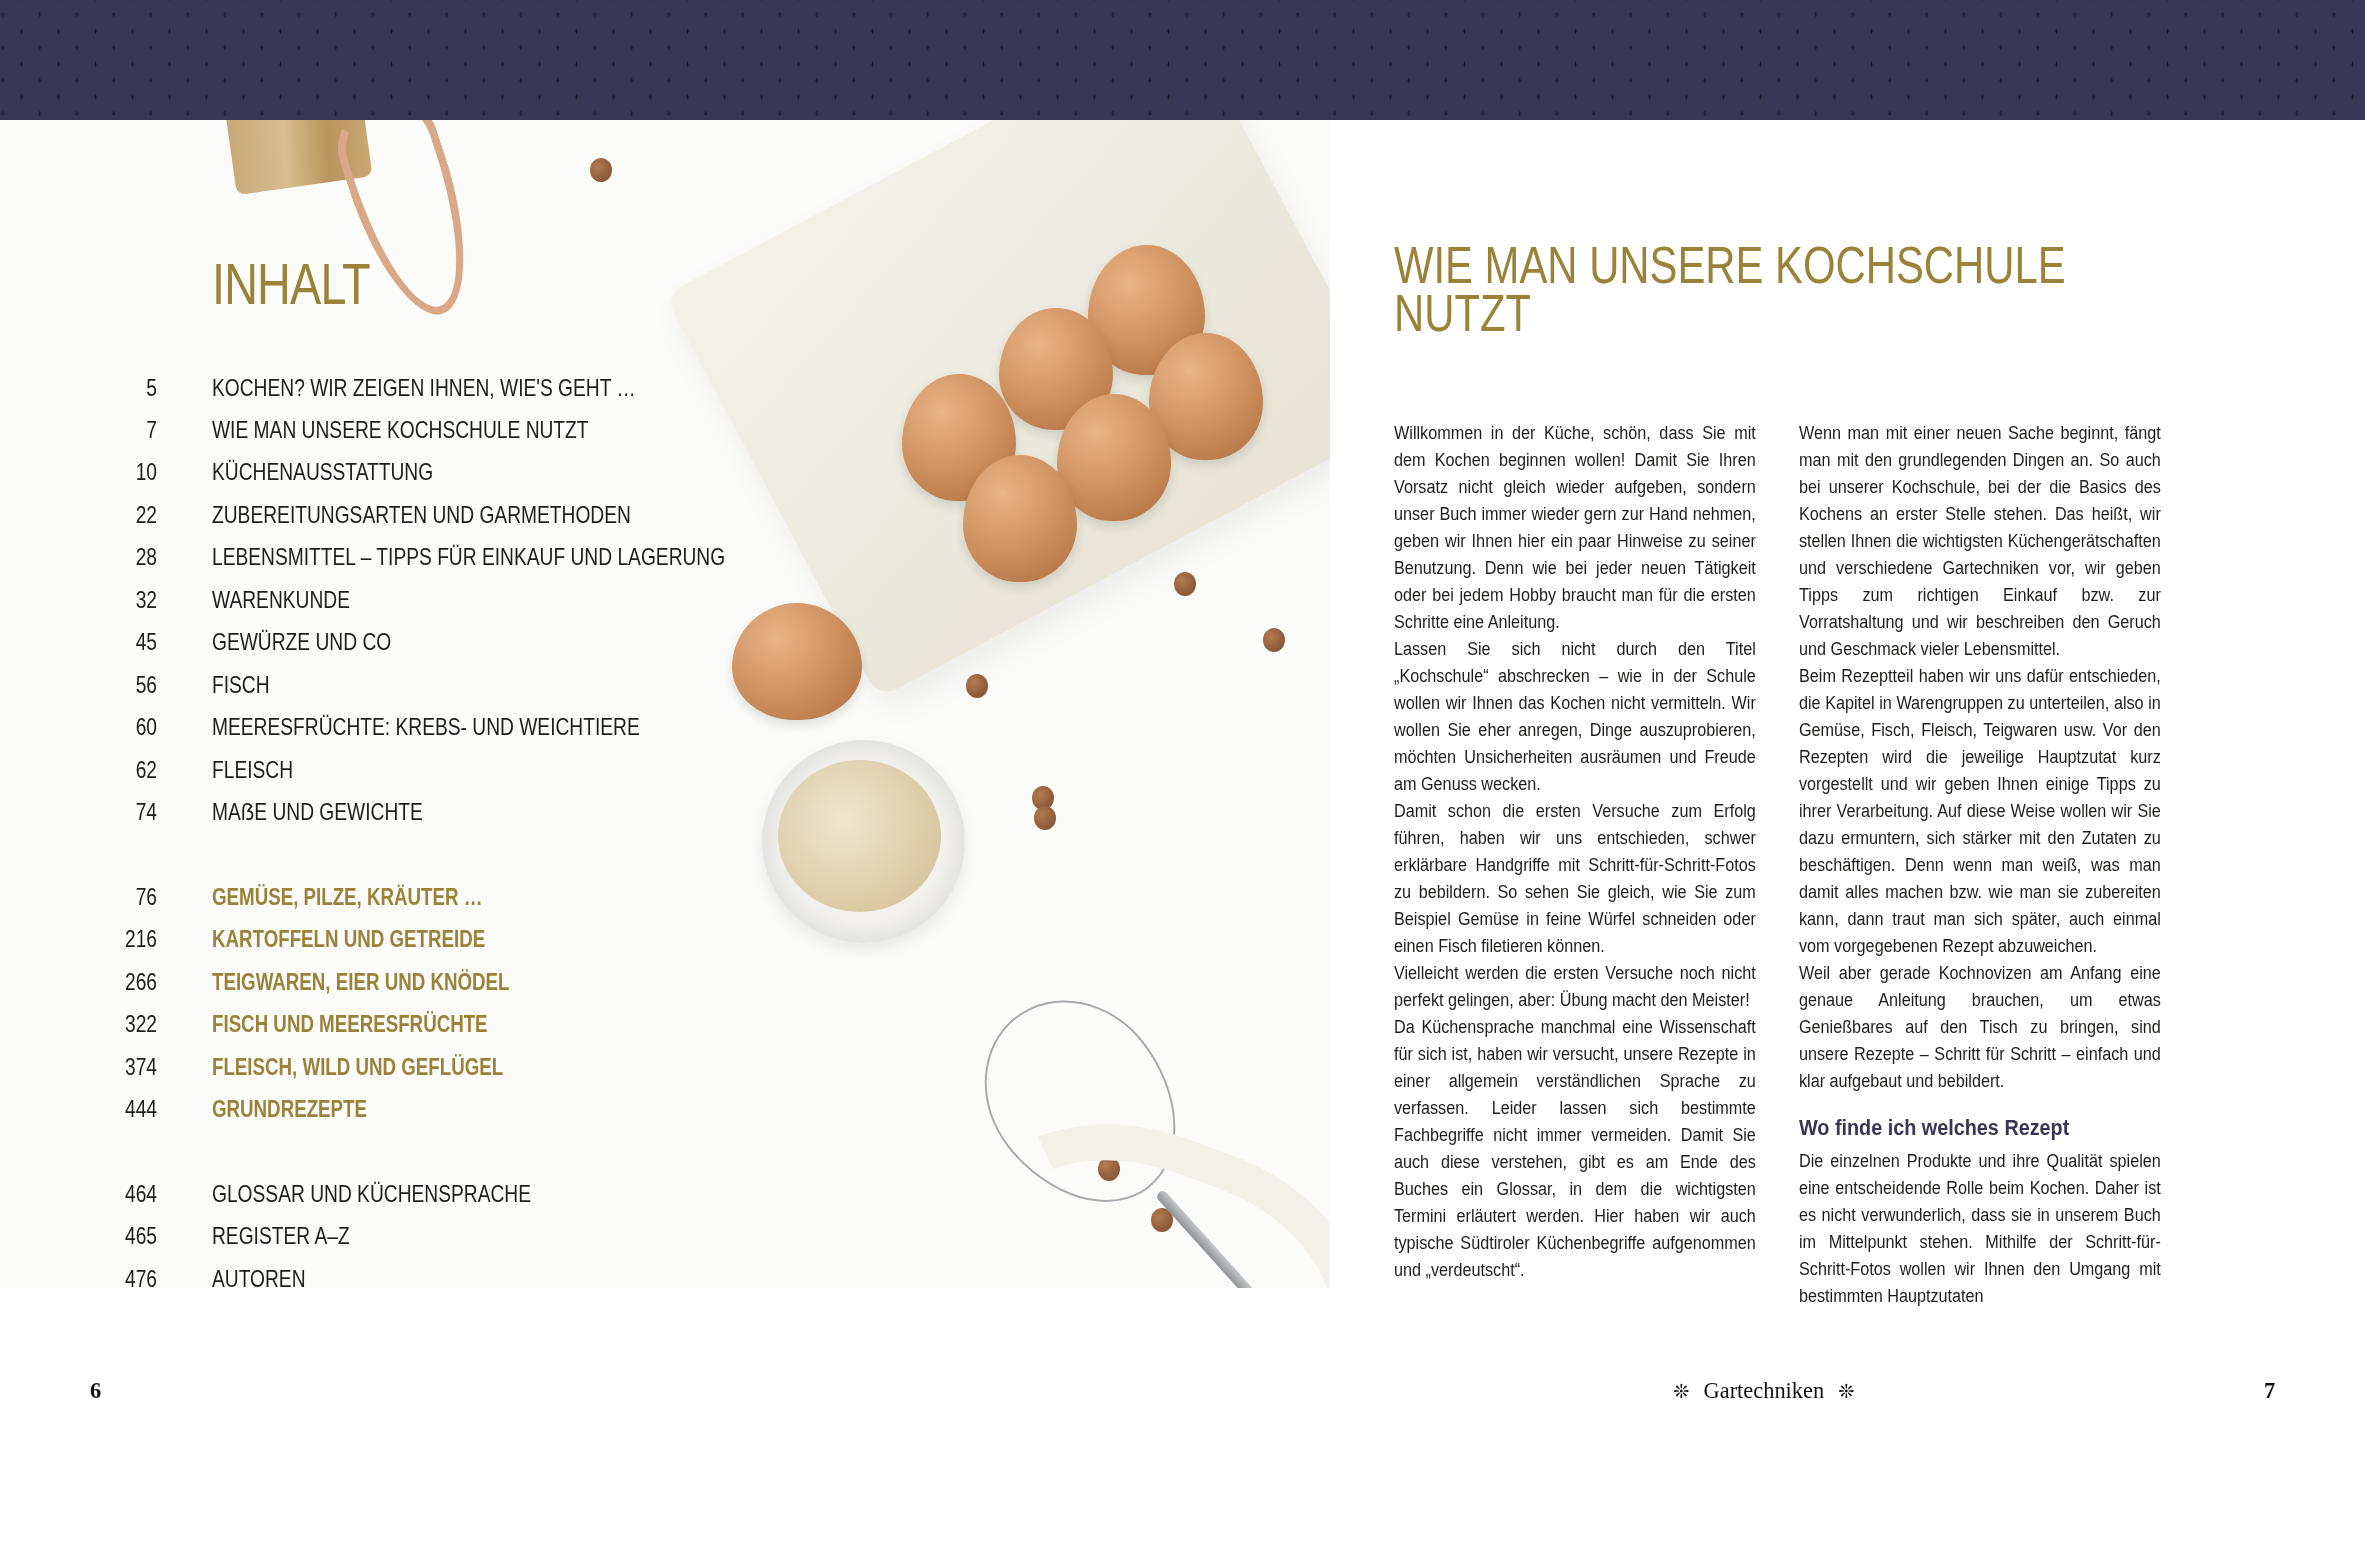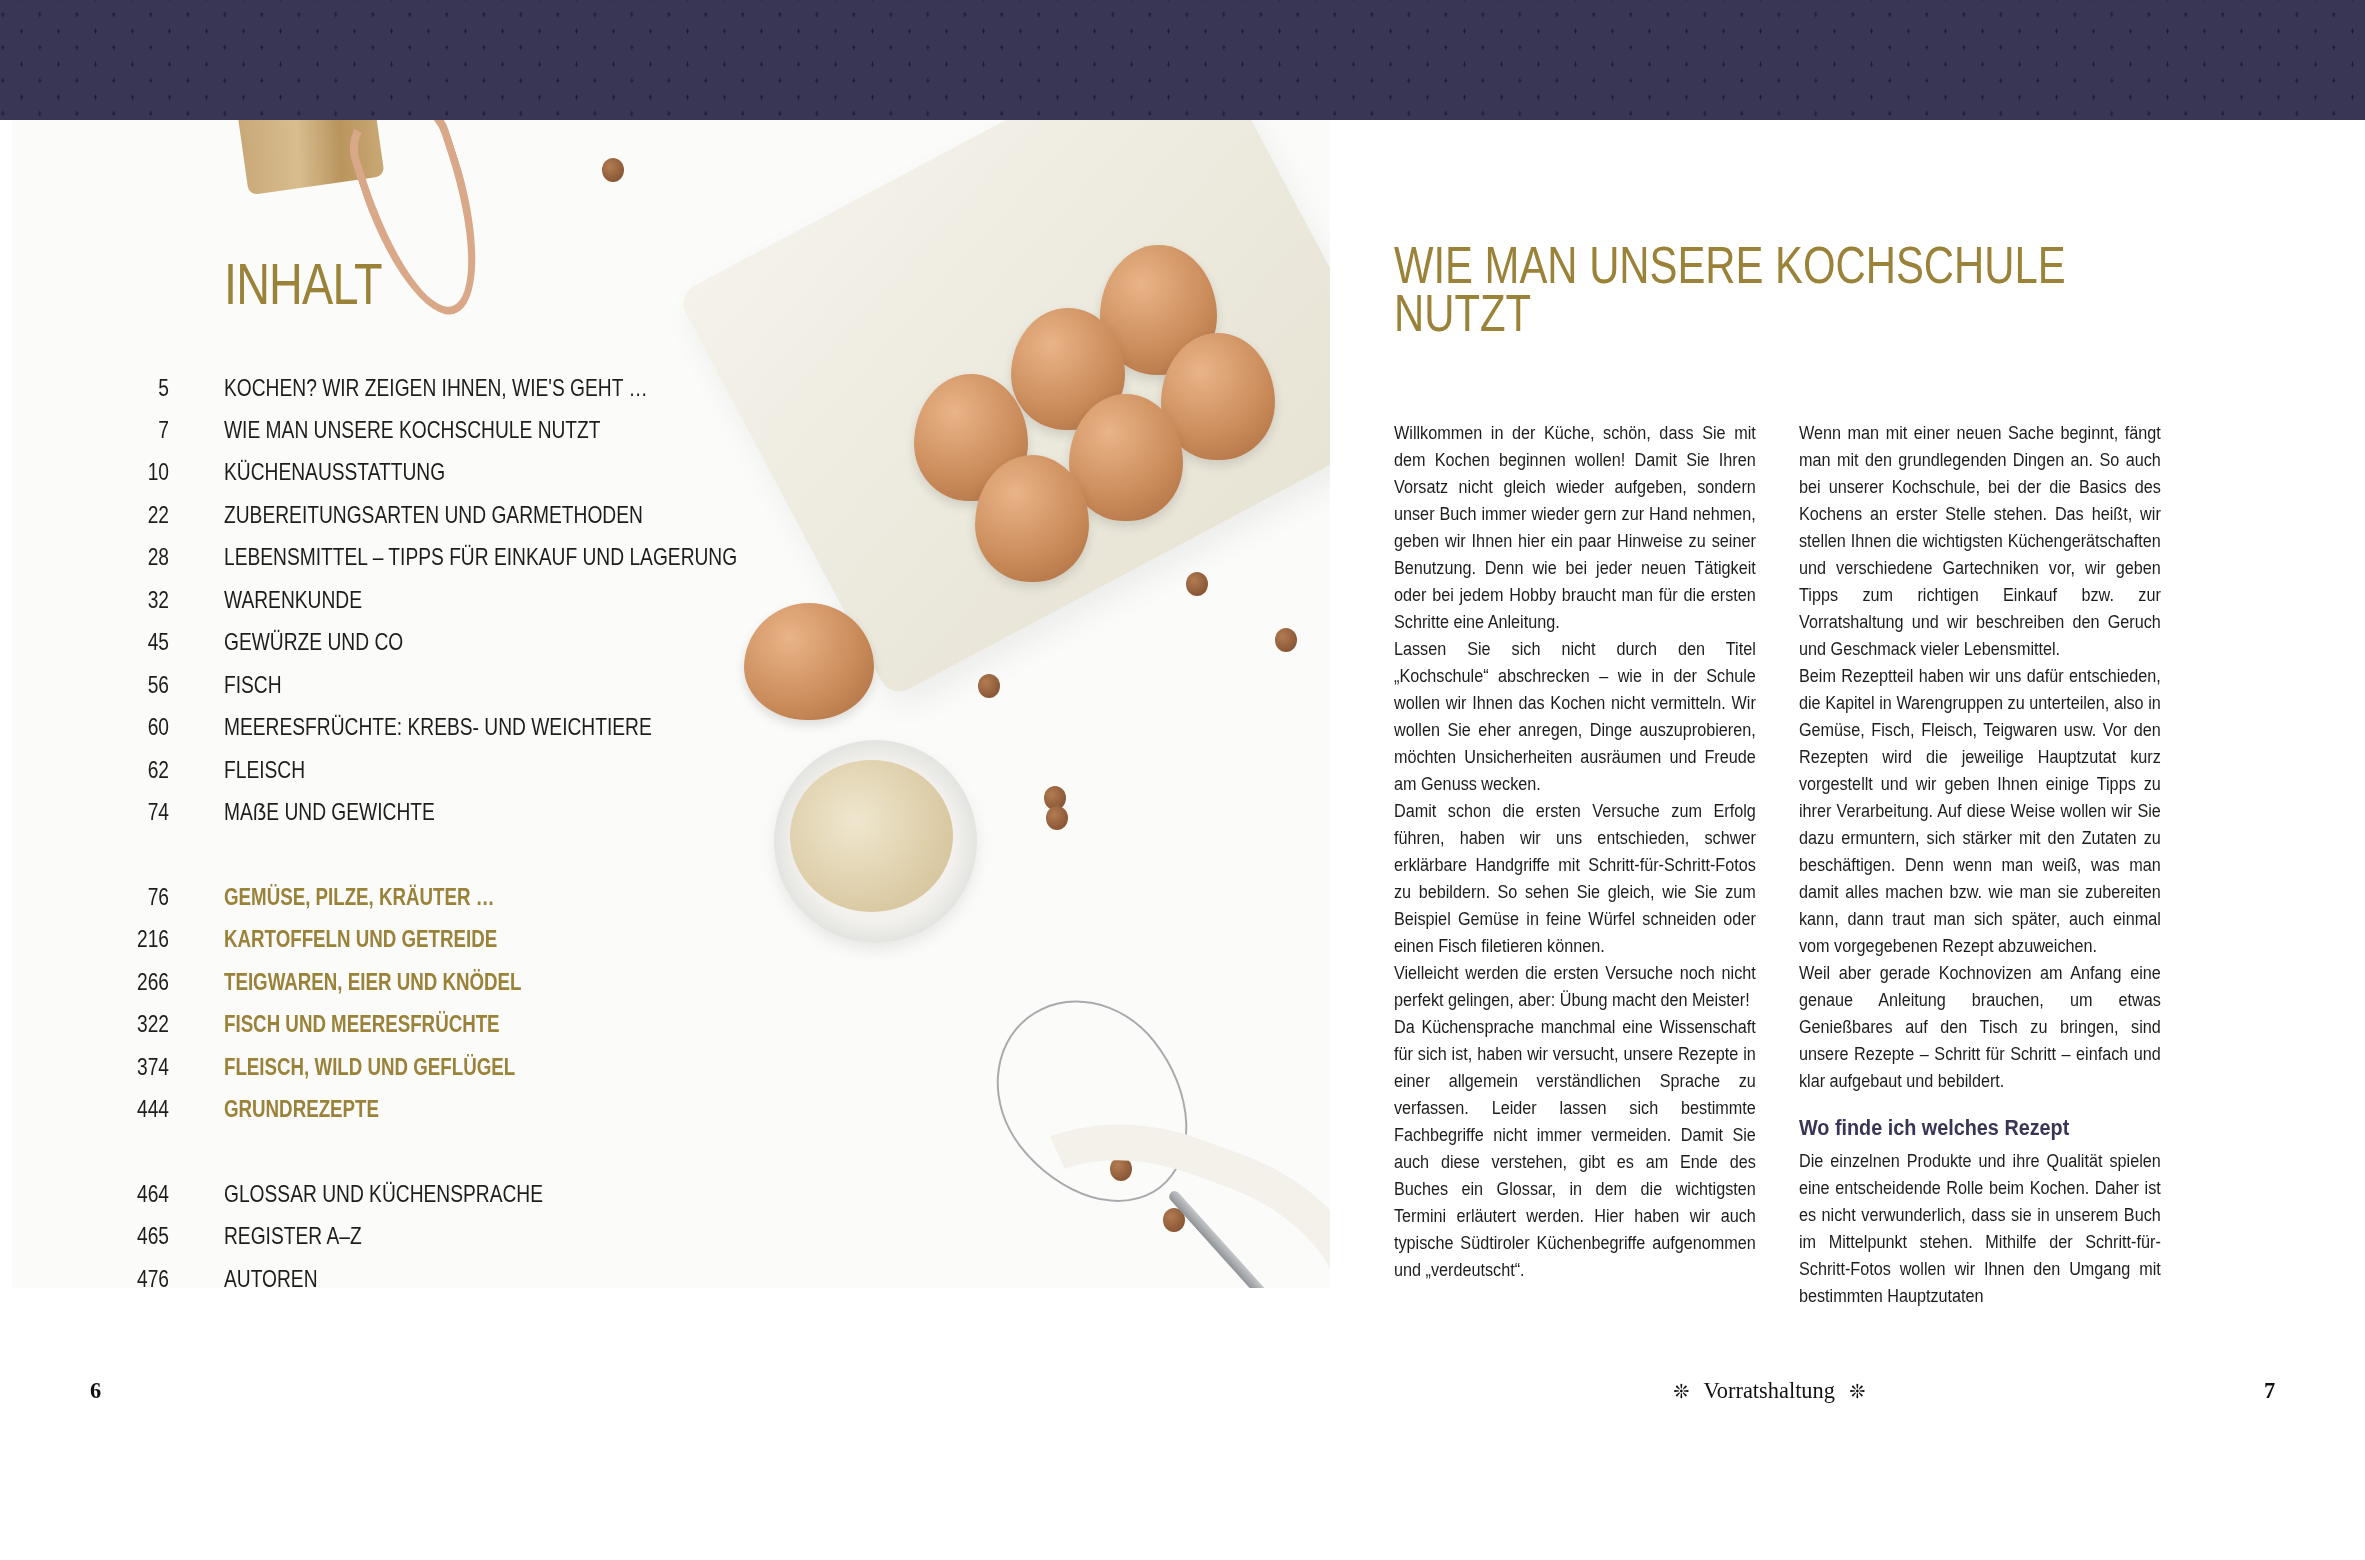--- a/index.html
+++ b/index.html
@@ -1,20 +1,20 @@
 <!DOCTYPE html>
 <html style="font-size:8.1px"><head>
 <meta charset="utf-8">
 <style>
   html, body { margin:0; padding:0; }
   body { width:2366px; height:1561px; position:relative; overflow:hidden; background:#ffffff; font-family:"Liberation Sans", "DejaVu Sans", sans-serif; color:#1d1d1b; }
   .header-band { position:absolute; left:0; top:0; width:2366px; height:120px; background-color:#383654;
     background-image: radial-gradient(ellipse 1.5px 3px at center, #1e1d2e 70%, transparent 75%), radial-gradient(ellipse 1.5px 3px at center, #1e1d2e 70%, transparent 75%);
     background-size:37px 33px, 37px 33px; background-position:3px 14.7px, 21.3px 31px; }
-  .page-left { position:absolute; left:12px; top:120px; width:1330px; height:1168px; background:#fbfbfa; overflow:hidden; }
+  .page-left { position:absolute; left:0; top:120px; width:1330px; height:1168px; background:#fbfbfa; overflow:hidden; }
   .page-right { position:absolute; left:1330px; top:120px; width:1035px; height:1441px; background:#ffffff; }
 
   
   .prop { position:absolute; }
   .board { left:231px; top:-10.2px; width:137px; height:76px; background:linear-gradient(95deg,#c9a877,#d8bd8f 40%,#b9955e 70%,#caa874); border-radius:0 0 9.1px 9.1px; transform:rotate(-8deg); }
   .handle { left:358px; top:-20.3px; width:86px; height:203px; border:8.1px solid #d9a888; border-radius:40% 40% 50% 50% / 20% 20% 70% 70%; transform:rotate(-18deg); border-top-color:transparent; }
   .carton { left:737px; top:10.2px; width:590px; height:457px; background:linear-gradient(160deg,#f4f2ea,#ebe8dc 60%,#e7e3d4); border-radius:20.3px; transform:rotate(-28deg); box-shadow:0 15.2px 30.5px rgba(0,0,0,0.06); }
   .egg { border-radius:50% 50% 48% 48% / 55% 55% 45% 45%; background:radial-gradient(circle at 35% 30%, #e9b487, #c98a59 60%, #a96c40); box-shadow:0 5.1px 10.2px rgba(0,0,0,0.12); }
   .nut { width:22.4px; height:24.4px; border-radius:50%; background:radial-gradient(circle at 35% 35%, #b27b52, #7a4a2b); }
   .bowl { left:762px; top:620px; width:203px; height:203px; border-radius:50%; background:radial-gradient(circle, #f2f1ee 55%, #e2e2df 72%, #f7f7f5 76%); box-shadow:0 7.1px 15.2px rgba(0,0,0,0.08); }
@@ -182,16 +182,16 @@
   <div class="col col-right">
     <p>Wenn man mit einer neuen Sache beginnt, fängt man mit den grundlegenden Dingen an. So auch bei unserer Kochschule, bei der die Basics des Kochens an erster Stelle stehen. Das heißt, wir stellen Ihnen die wichtigsten Küchengerätschaften und verschiedene Gartechniken vor, wir geben Tipps zum richtigen Einkauf bzw. zur Vorratshaltung und wir beschreiben den Geruch und Geschmack vieler Lebensmittel.</p>
     <p>Beim Rezeptteil haben wir uns dafür entschieden, die Kapitel in Warengruppen zu unterteilen, also in Gemüse, Fisch, Fleisch, Teigwaren usw. Vor den Rezepten wird die jeweilige Hauptzutat kurz vorgestellt und wir geben Ihnen einige Tipps zu ihrer Verarbeitung. Auf diese Weise wollen wir Sie dazu ermuntern, sich stärker mit den Zutaten zu beschäftigen. Denn wenn man weiß, was man damit alles machen bzw. wie man sie zubereiten kann, dann traut man sich später, auch einmal vom vorgegebenen Rezept abzuweichen.</p>
     <p>Weil aber gerade Kochnovizen am Anfang eine genaue Anleitung brauchen, um etwas Genießbares auf den Tisch zu bringen, sind unsere Rezepte – Schritt für Schritt – einfach und klar aufgebaut und bebildert.</p>
     <div class="subheading">Wo finde ich welches Rezept</div>
     <p>Die einzelnen Produkte und ihre Qualität spielen eine entscheidende Rolle beim Kochen. Daher ist es nicht verwunderlich, dass sie in unserem Buch im Mittelpunkt stehen. Mithilfe der Schritt-für-Schritt-Fotos wollen wir Ihnen den Umgang mit bestimmten Hauptzutaten</p>
   </div>
 </div>
 
 <div class="running-head">
-  <span class="orn">❊</span><span>Vorratshaltung</span><span class="orn">❊</span>
+  <span class="orn">❊</span><span>Gartechniken</span><span class="orn">❊</span>
 </div>
 <div class="folio" style="left:2264px;">7</div>
 
 
 </body></html>

